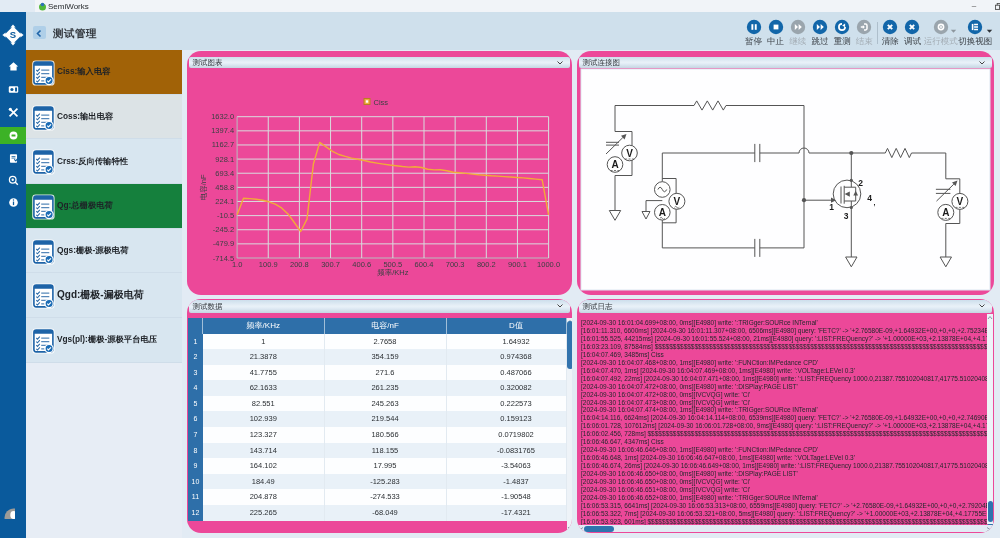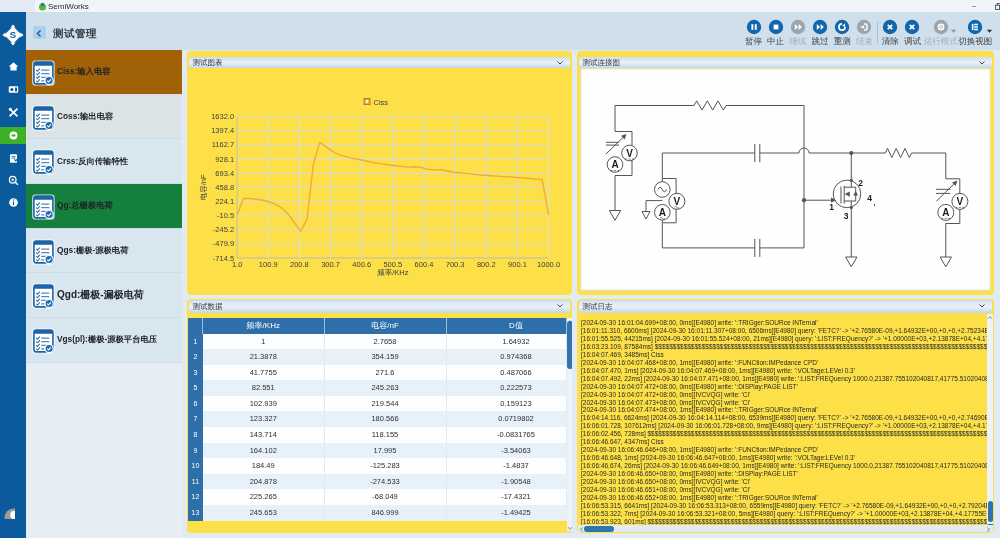--- a/index.html
+++ b/index.html
@@ -22,21 +22,21 @@
   
   #sidebar { position:absolute; left:0; top:50px; width:26px; height:488px; background:#0a5a9c; }
   .sicon { position:absolute; left:7.5px; width:11px; height:11px; }
   #greenblk { position:absolute; left:0; top:77px; width:26px; height:17px; background:#3cb226; }
   
   #items { position:absolute; left:26px; top:50px; width:156px; height:488px; background:#e7edf5; }
   .item { position:relative; width:156px; height:44.7px; background:#d8e6f0; border-bottom:1px solid #cfdde9; }
   .item .ic { position:absolute; left:6px; top:10px; }
   .item .tx { position:absolute; left:31px; top:0; height:100%; display:flex; align-items:center; font-size:8.5px; font-weight:bold; color:#1e2227; }
   
-  .panel { position:absolute; background:#fde047; border-radius:4px; }
+  .panel { position:absolute; background:#ec4899; border-radius:14px; }
   .ptitle { position:absolute; left:2px; right:2px; height:11.5px; border-radius:2px;
      background:linear-gradient(180deg,#cddfec 0%,#e9f1f8 48%,#e3edf6 60%,#c5d5e2 100%);
      font-size:7.5px; color:#2f3338; line-height:11.5px; padding-left:3.5px; }
   .pchev { position:absolute; right:6px; top:3px; }
   
   #tbl { position:absolute; left:1px; top:19px; width:379px; }
   .trow { display:flex; }
   .trow .c0 { width:15px; flex:none; background:#2e6fa9; color:#fff; font-size:7px; text-align:center; }
   .trow .c1 { width:121.5px; flex:none; text-align:center; }
   .trow .c2 { width:122px; flex:none; text-align:center; }
@@ -533,20 +533,26 @@
         <div class="c2">354.159</div>
         <div class="c3">0.974368</div>
       </div>
 <div class="trow tr">
         <div class="c0">3</div>
         <div class="c1">41.7755</div>
         <div class="c2">271.6</div>
         <div class="c3">0.487066</div>
       </div>
 <div class="trow tr">
+        <div class="c0">4</div>
+        <div class="c1">62.1633</div>
+        <div class="c2">261.235</div>
+        <div class="c3">0.320082</div>
+      </div>
+<div class="trow tr">
         <div class="c0">5</div>
         <div class="c1">82.551</div>
         <div class="c2">245.263</div>
         <div class="c3">0.222573</div>
       </div>
 <div class="trow tr">
         <div class="c0">6</div>
         <div class="c1">102.939</div>
         <div class="c2">219.544</div>
         <div class="c3">0.159123</div>
@@ -579,26 +585,20 @@
         <div class="c0">11</div>
         <div class="c1">204.878</div>
         <div class="c2">-274.533</div>
         <div class="c3">-1.90548</div>
       </div>
 <div class="trow tr">
         <div class="c0">12</div>
         <div class="c1">225.265</div>
         <div class="c2">-68.049</div>
         <div class="c3">-17.4321</div>
-      </div>
-<div class="trow tr">
-        <div class="c0">13</div>
-        <div class="c1">245.653</div>
-        <div class="c2">846.999</div>
-        <div class="c3">-1.49425</div>
       </div>
   </div>
   <div style="position:absolute;left:380px;top:19px;width:6px;height:213px;background:#eef3f8"></div>
 <svg style="position:absolute;left:380px;top:20px" width="6" height="5">
       <path d="M1 4 L3 1.5 L5 4" stroke="#8899a8" fill="none"></path>
     </svg>
 <div style="position:absolute;left:380px;top:22.5px;width:5.5px;height:48px;background:#3273ad;border-radius:3px"></div>
 <svg style="position:absolute;left:380px;top:227px" width="6" height="5">
       <path d="M1 1 L3 3.5 L5 1" stroke="#8899a8" fill="none"></path>
     </svg>

